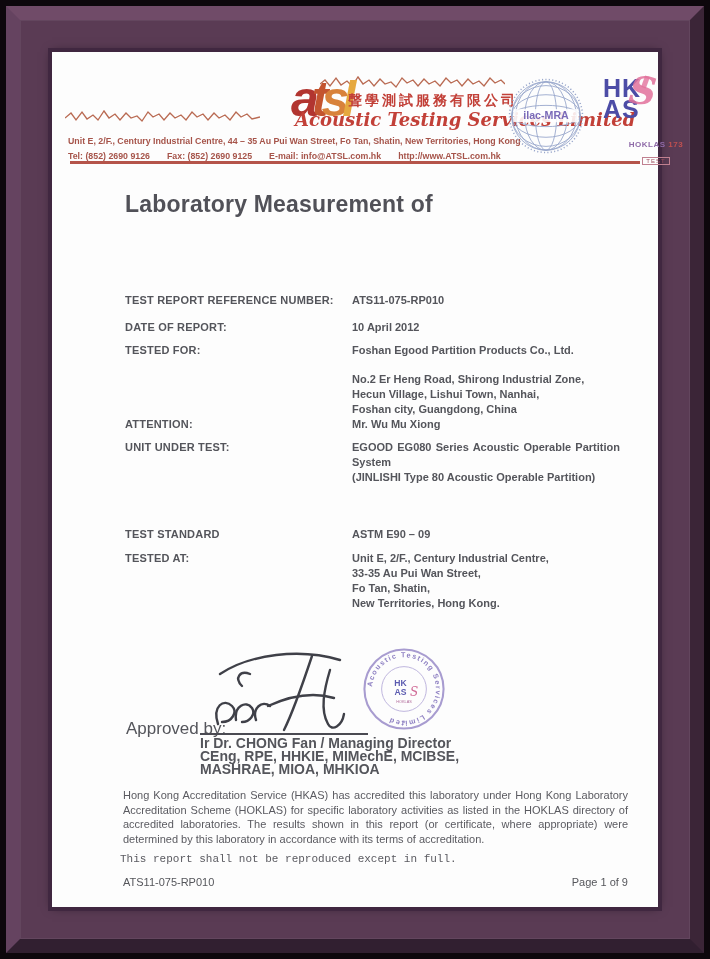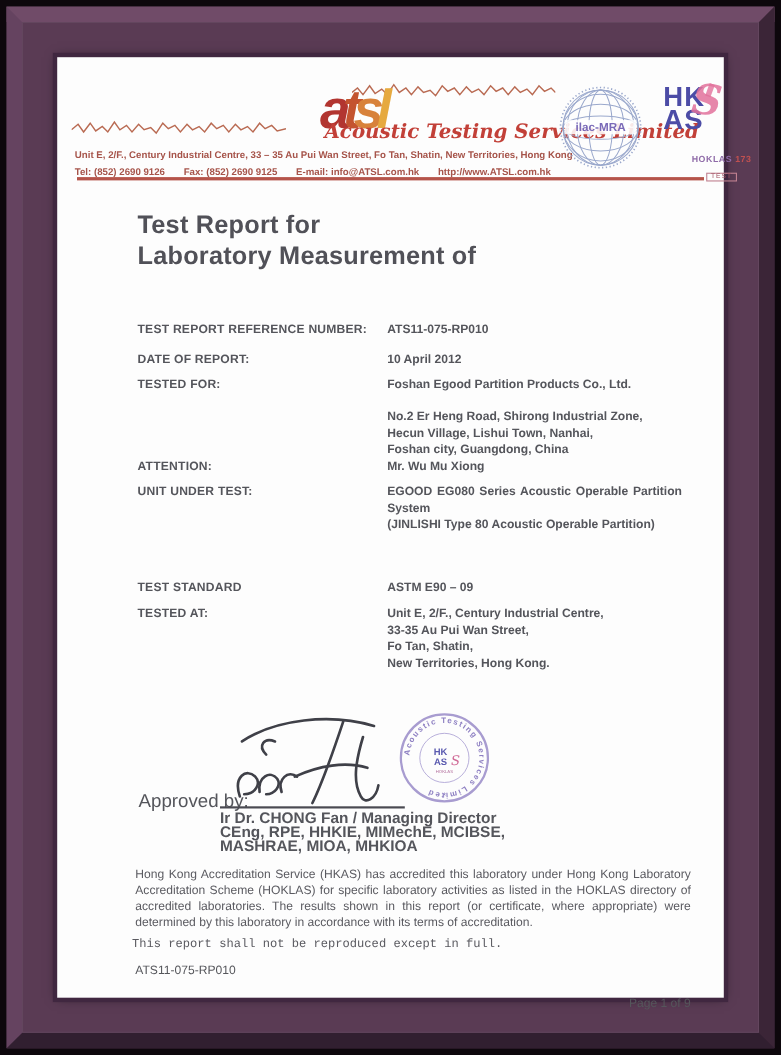--- a/index.html
+++ b/index.html
@@ -56,40 +56,41 @@
   .signature{position:absolute;left:138px;top:592px;}
   .stamp{position:absolute;left:309px;top:594px;}
   .approver{position:absolute;left:148px;top:685px;font-size:14px;font-weight:bold;
       color:#54555b;line-height:13px;}
   
   .accred{position:absolute;left:71px;top:736px;width:505px;font-size:11px;color:#5a5a60;
       line-height:14.5px;text-align:justify;}
   .repro{position:absolute;left:68px;top:801px;font-size:11px;color:#5a5a60;font-family:Liberation Mono, monospace;}
   .ref-row{position:absolute;left:71px;top:824px;width:505px;font-size:11px;color:#55565b;}
   .ref-left{position:absolute;left:0;top:0;}
-  .ref-right{position:absolute;right:0;top:0;margin-top:30px;}
+  .ref-right{position:absolute;right:0;top:0;}
 </style>
 </head>
 <body>
 
 <div class="scene">
   <div class="frame-bevel">
     <div class="paper">
 
       <svg class="wave" style="left:13px;top:56px" width="195" height="18" viewBox="0 0 195 18">
         <polyline fill="none" stroke="#b96a52" stroke-width="1.3" points="0,10 6,5 11,12 17,4 22,11 28,7 33,12 39,3 44,10 50,6 55,12 61,5 66,10 72,8 77,13 83,4 88,9 94,6 99,12 105,5 110,10 116,7 121,12 127,4 132,9 138,6 143,12 149,5 154,10 160,7 165,12 171,4 176,9 182,6 187,11 195,9"></polyline>
       </svg>
       <svg class="wave" style="left:268px;top:22px" width="185" height="18" viewBox="0 0 185 18">
         <polyline fill="none" stroke="#b96a52" stroke-width="1.3" points="0,10 5,6 10,12 16,4 21,11 27,7 32,12 38,3 43,10 49,6 54,12 60,5 65,10 71,8 76,13 82,4 87,9 93,6 98,12 104,5 109,10 115,7 120,12 126,4 131,9 137,6 142,12 148,5 153,10 159,7 164,12 170,4 175,9 181,6 185,10"></polyline>
       </svg>
 
       <div class="atsl-logo"><span class="l1">a</span><span class="l2">t</span><span class="l3">s</span><span class="l4">l</span></div>
 
+      <div class="cjk-name">聲學測試服務有限公司</div>
       <div class="en-name">Acoustic Testing Services Limited</div>
-      <div class="addr">Unit E, 2/F., Century Industrial Centre, 33 – 35 Au Pui Wan Street, Fo Tan, Shatin, New Territories, Hong Kong</div>
+      <div class="addr">Unit E, 2/F., Century Industrial Centre, 44 – 35 Au Pui Wan Street, Fo Tan, Shatin, New Territories, Hong Kong</div>
       <div class="contacts">
         <span>Tel: (852) 2690 9126</span>
         <span>Fax: (852) 2690 9125</span>
         <span>E-mail: info@ATSL.com.hk</span>
         <span>http://www.ATSL.com.hk</span>
       </div>
       <div class="red-rule"></div>
 
       <svg class="ilac" viewBox="0 0 100 100">
         <g fill="none" stroke="#9aa8cc" stroke-width="1.2">
@@ -113,21 +114,20 @@
           <div class="hkas-s">S</div>
           <div class="hkas-bar"></div>
         </div>
       </div>
       <div class="hoklas">
         <div class="hoklas-line"><span>HOKLAS</span>&nbsp;<span class="num">173</span></div>
         <span class="test-box">TEST</span>
       </div>
 
       <div class="doc-title">
-        <div>Test Report for</div>
         <div>Laboratory Measurement of</div>
       </div>
 
       <div class="field-row" style="top:241px">
         <div class="flabel">TEST REPORT REFERENCE NUMBER:</div>
         <div class="fvalue">ATS11-075-RP010</div>
       </div>
       <div class="field-row" style="top:268px">
         <div class="flabel">DATE OF REPORT:</div>
         <div class="fvalue">10 April 2012</div>

